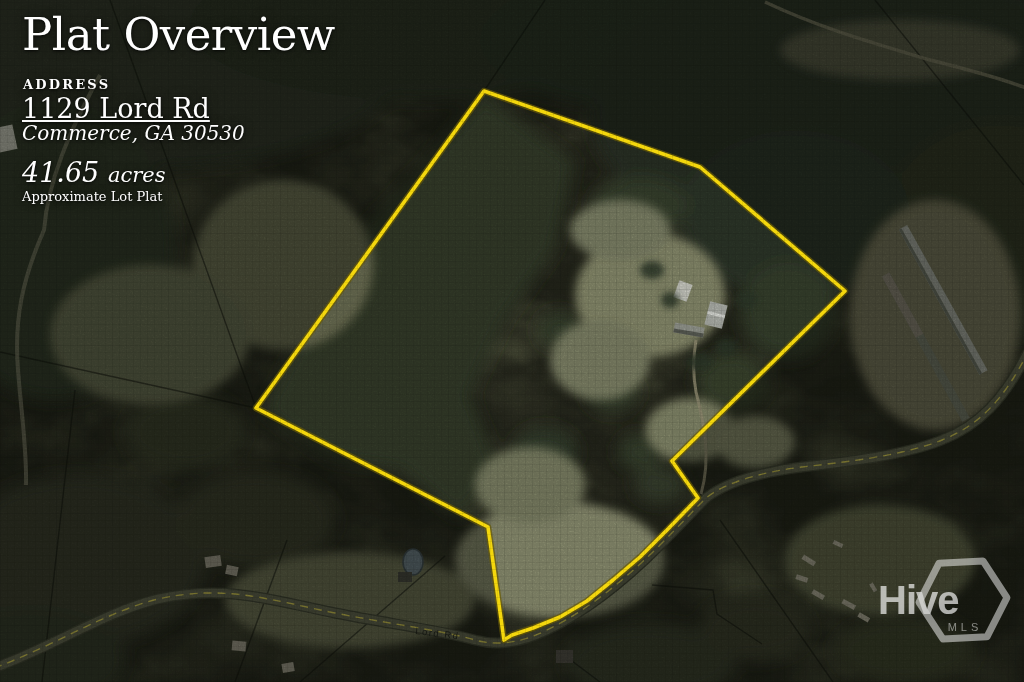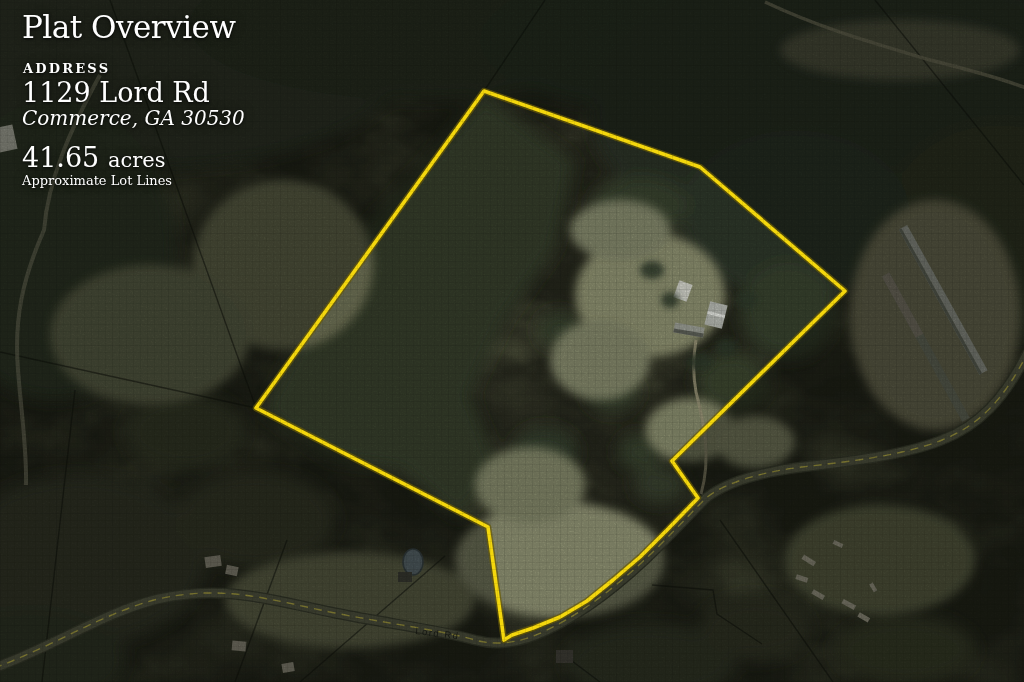--- a/index.html
+++ b/index.html
@@ -14,28 +14,28 @@
       repeating-linear-gradient(90deg, rgba(10,12,8,.13) 0 1px, transparent 1px 7px),
       repeating-linear-gradient(0deg, rgba(10,12,8,.13) 0 1px, transparent 1px 7px),
       repeating-linear-gradient(90deg, rgba(0,0,0,.06) 0 1px, transparent 1px 56px),
       repeating-linear-gradient(0deg, rgba(0,0,0,.06) 0 1px, transparent 1px 56px);
   }
   .info{
     position:absolute;left:22px;top:10px;color:#fff;z-index:5;
     text-shadow:0 1px 3px rgba(0,0,0,.75), 0 0 12px rgba(0,0,0,.4);
   }
   .info .title{
-    font-size:31px;line-height:1.1;font-weight:500;letter-spacing:-.5px;margin:0 0 17px 0;
+    font-size:45px;line-height:1.1;font-weight:500;letter-spacing:-.5px;margin:0 0 17px 0;text-align:center;
   }
   .sec-label{
     font-size:13px;font-weight:bold;letter-spacing:2.2px;margin:0 0 3px 1px;
   }
-  .addr1{font-size:27px;line-height:1.02;margin:0;}
+  .addr1{font-size:27px;line-height:1.02;margin:0;text-decoration:underline;}
   .addr2{font-size:20px;line-height:1.1;margin:0 0 15px 0;font-style:italic;}
-  .lot-line{font-size:27px;line-height:1.02;margin:0;}
+  .lot-line{font-size:27px;line-height:1.02;margin:0;font-style:italic;}
   .lot-line .unit{font-size:21px;}
   .lot-note{font-size:13px;line-height:1.2;margin:2px 0 0 0;}
   .logo{position:absolute;right:6px;bottom:24px;z-index:5;opacity:.8;}
 </style>
 </head>
 <body>
 
 <div class="stage">
 
   <svg class="map" width="1024" height="682" viewBox="0 0 1024 682">
@@ -207,17 +207,26 @@
   <div class="grid-overlay"></div>
 
   <header class="info">
     <h1 class="title">Plat Overview</h1>
 
     <p class="sec-label">ADDRESS</p>
     <p class="addr1">1129 Lord Rd</p>
     <p class="addr2">Commerce, GA 30530</p>
 
     <p class="lot-line"><span>41.65</span> <span class="unit">acres</span></p>
-    <p class="lot-note">Approximate Lot Lines</p>
+    <p class="lot-note">Approximate Lot Plat</p>
   </header>
 
+  <div class="logo">
+    <svg width="150" height="100" viewBox="0 0 150 100">
+      <g transform="rotate(-3 95 46)">
+        <polygon points="51,46 73,8 117,8 139,46 117,84 73,84" fill="none" stroke="rgba(255,255,255,0.62)" stroke-width="7" stroke-linejoin="round"></polygon>
+      </g>
+      <text x="10" y="60" font-family="Liberation Sans, sans-serif" font-weight="bold" font-size="40" letter-spacing="-1" fill="rgba(255,255,255,0.82)">Hive</text>
+      <text x="97" y="77" text-anchor="middle" font-family="Liberation Sans, sans-serif" font-size="11" letter-spacing="4" fill="rgba(255,255,255,0.6)">MLS</text>
+    </svg>
+  </div>
 
 </div>
 
 </body></html>

